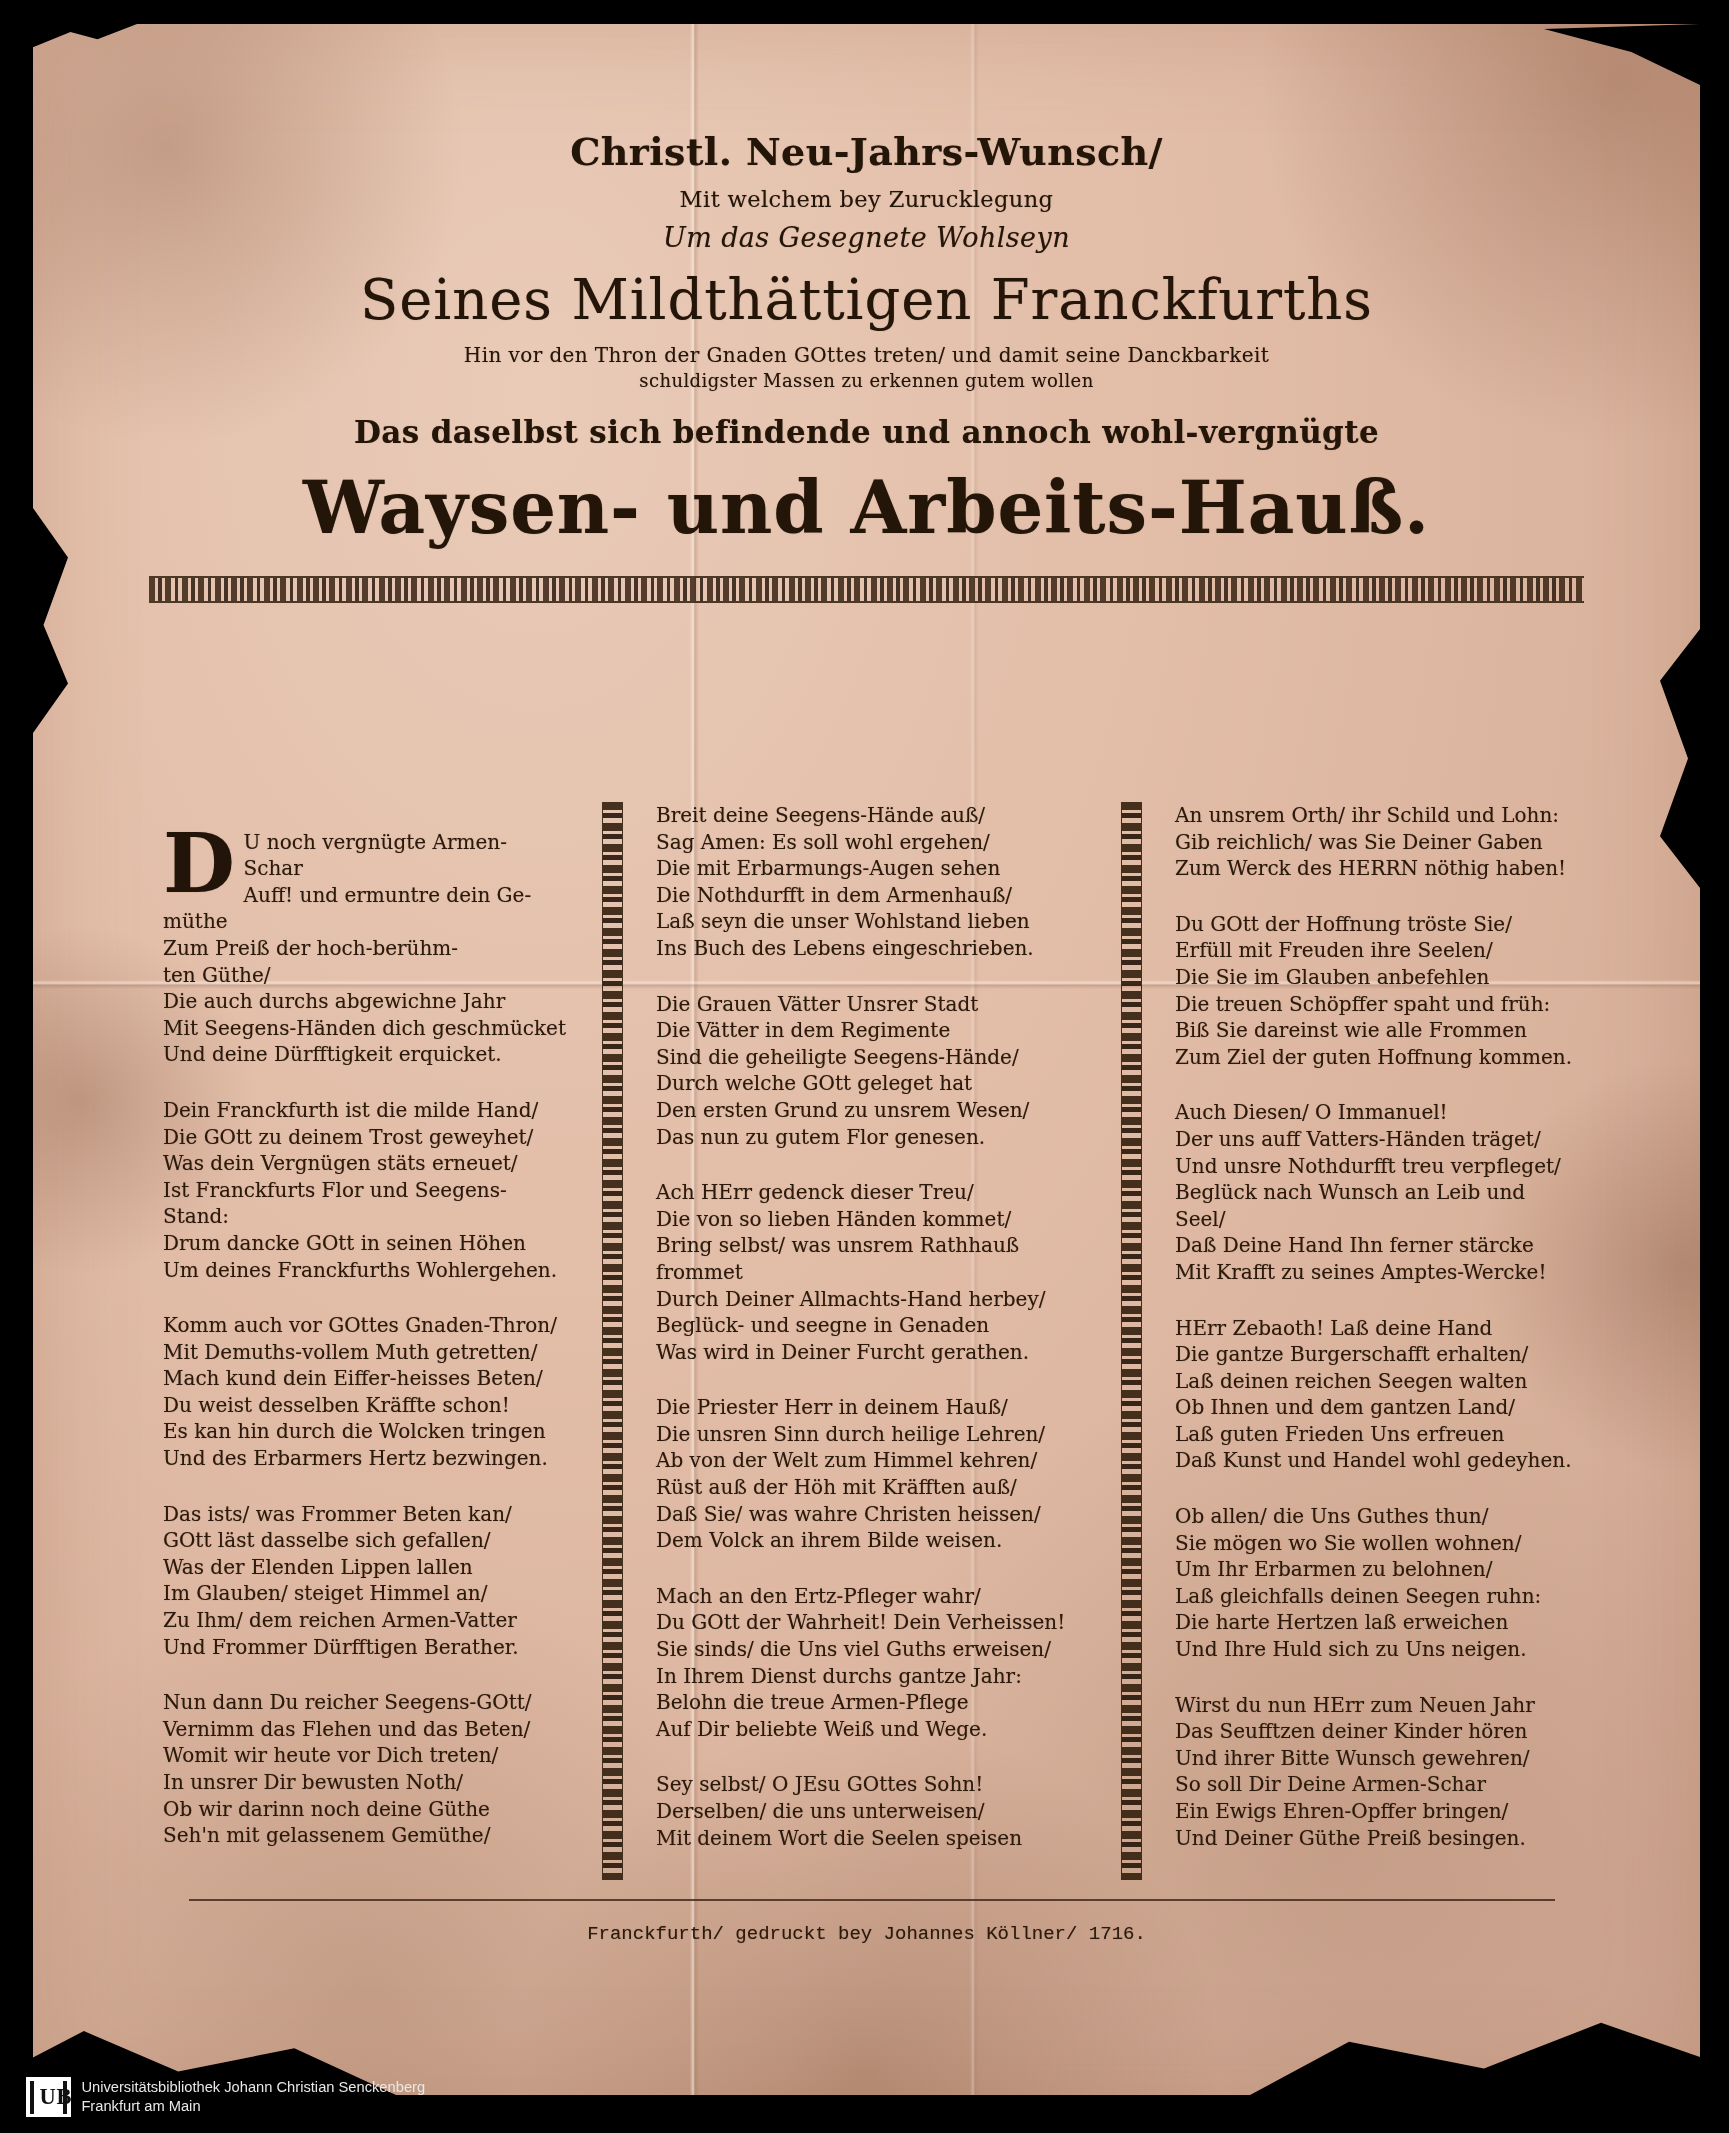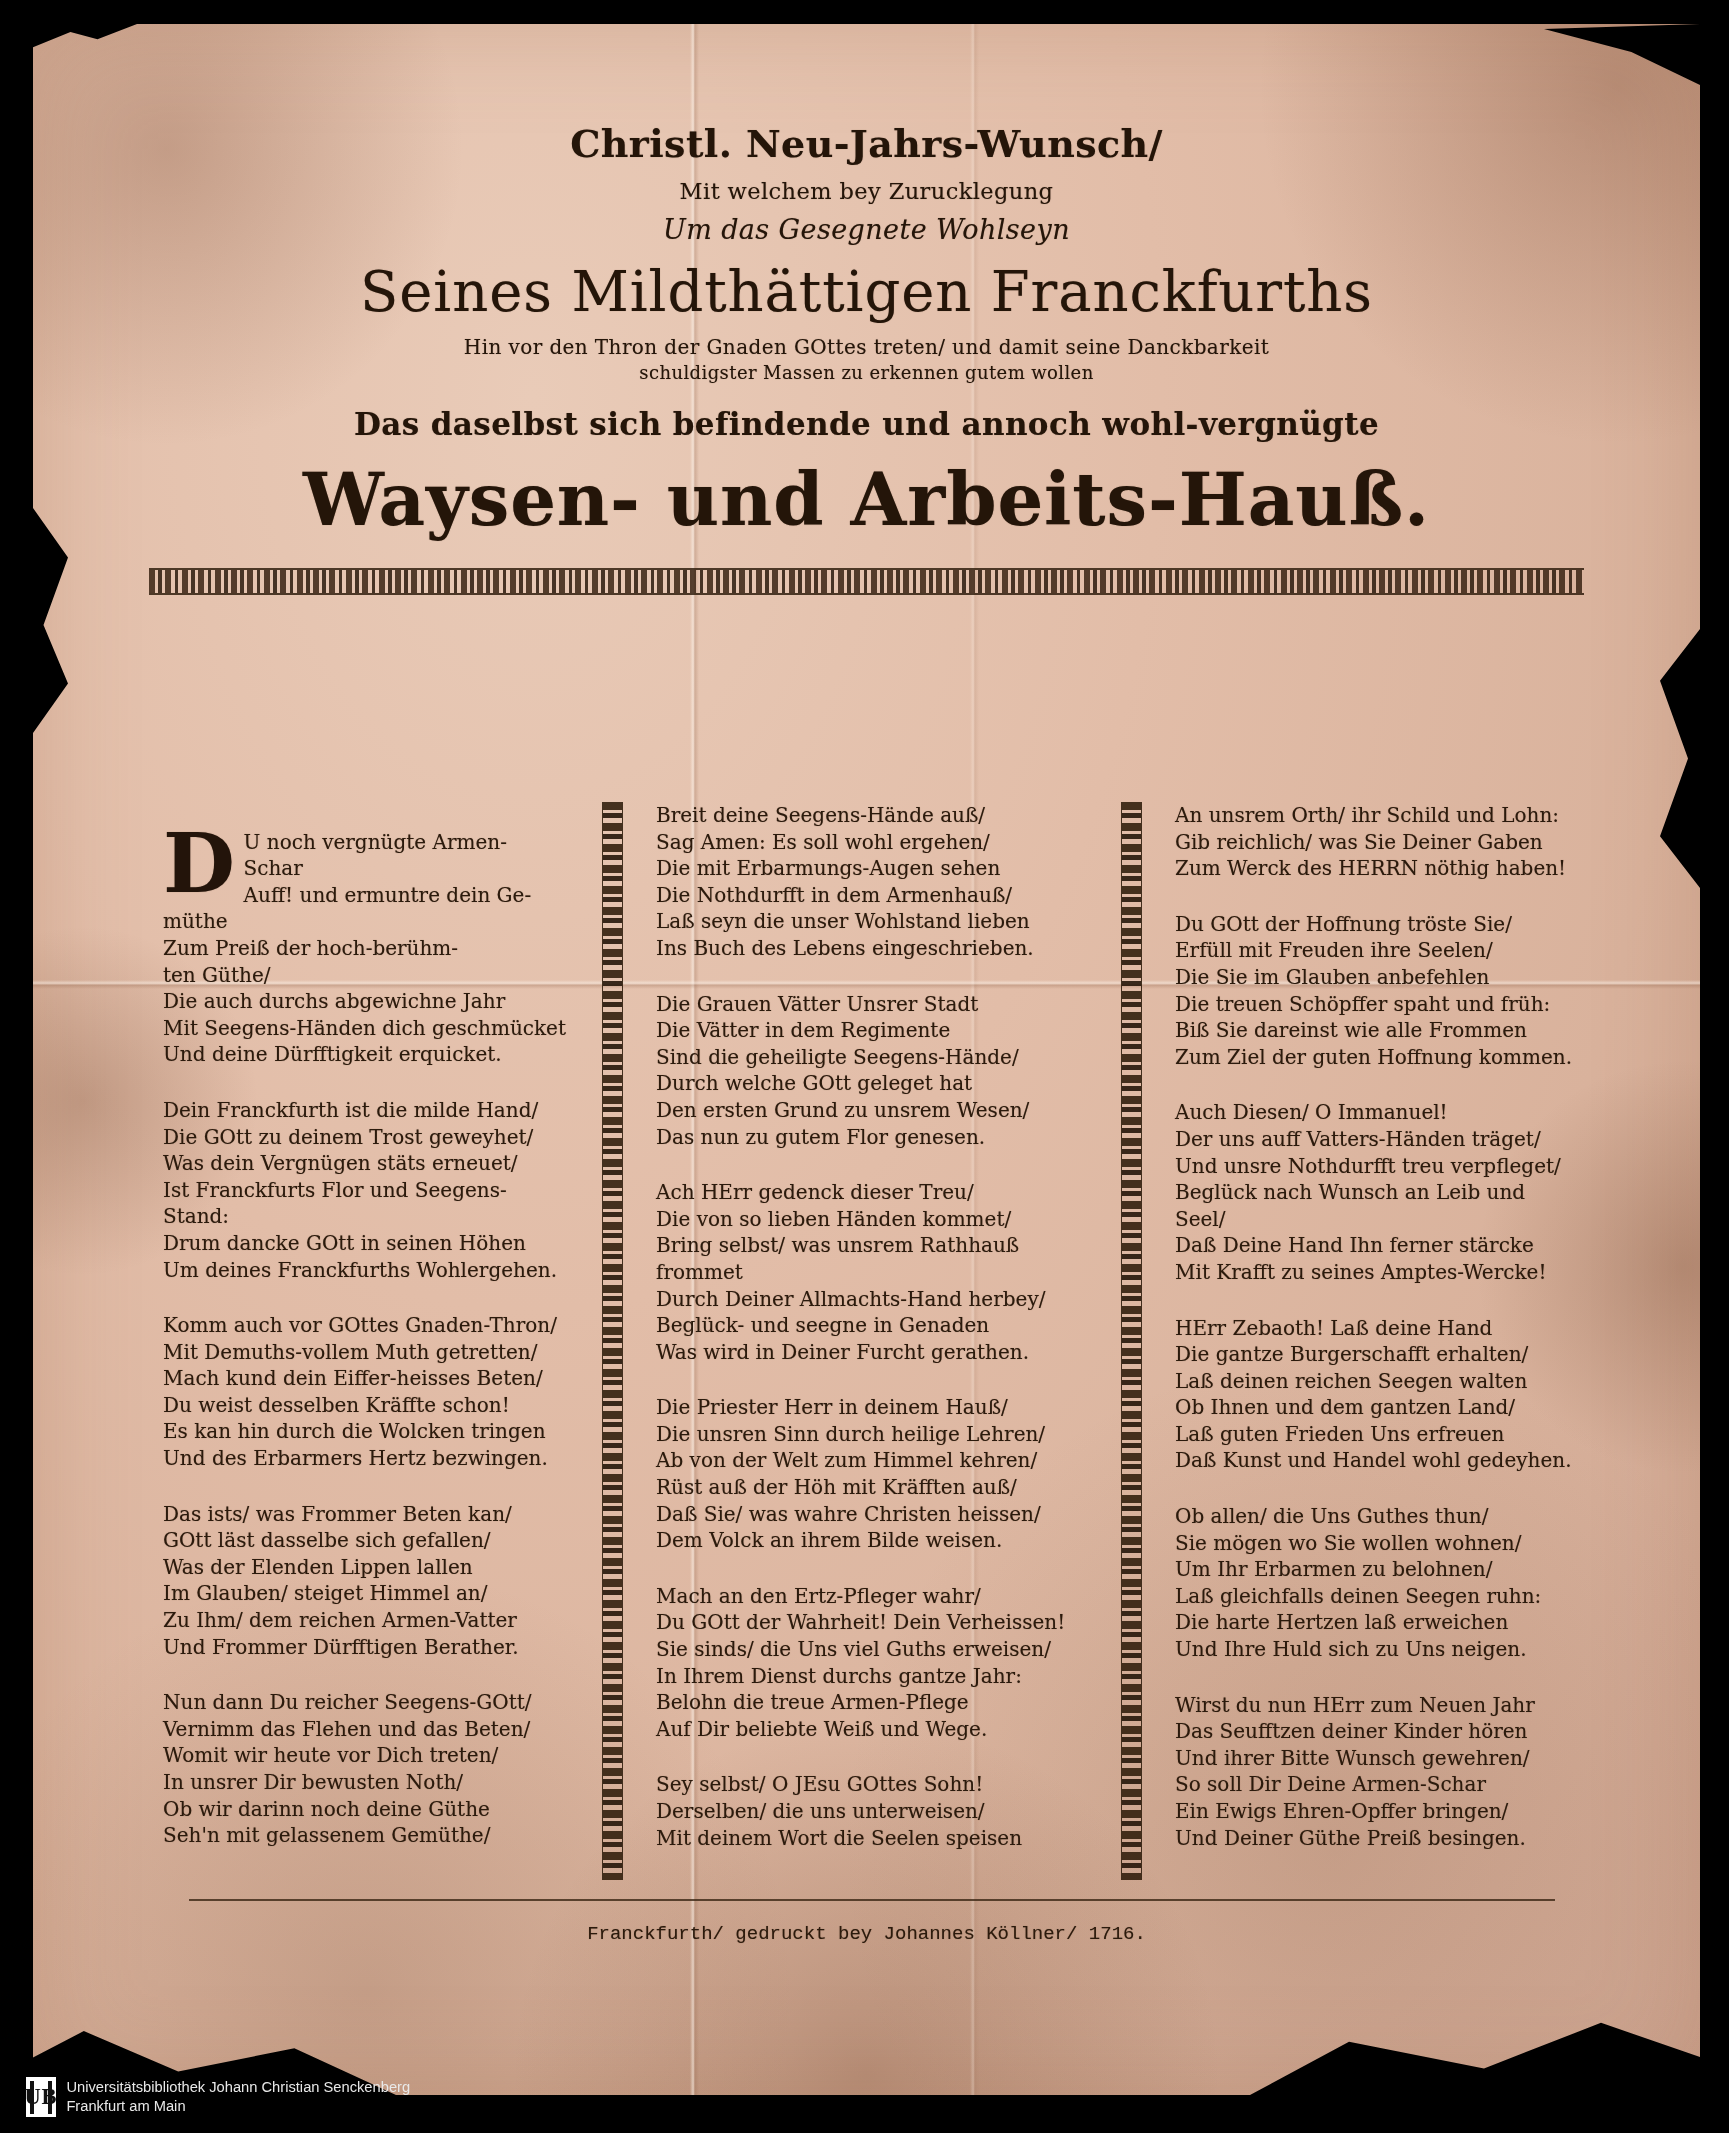--- a/index.html
+++ b/index.html
@@ -65,21 +65,21 @@
 
   
   .fraktur {
     font-family: "DejaVu Serif", serif;
     color: #2a1a10;
     text-shadow: 0 0 0.9px rgba(60,35,20,0.45);
   }
   #content {
     position: absolute;
     left: 0; right: 0; top: 0; bottom: 0;
-    padding: 4px;
+    padding: 12px;
   }
 
   .head {
     text-align: center;
     color: #241509;
     font-family: "DejaVu Serif", serif;
     letter-spacing: 0.4px;
   }
   .h-line1 { font-size: 38px; font-weight: 700; margin-top: 93px; }
   .h-line2 { font-size: 22.5px; margin-top: 12px; }
@@ -187,20 +187,21 @@
     background: #ffffff;
     color: #111;
     font-family: "Liberation Serif", serif;
     font-size: 22.5px;
     font-weight: 700;
     display: flex;
     align-items: center;
     justify-content: center;
     letter-spacing: 0.9px;
     position: relative;
+    padding-left: 15px;
   }
   #ub-logo::before, #ub-logo::after {
     content: "";
     position: absolute;
     top: 3.5px; bottom: 3.5px;
     width: 3.5px;
     background: #111;
   }
   #ub-logo::before { left: 4.3px; }
   #ub-logo::after  { right: 4.3px; }

